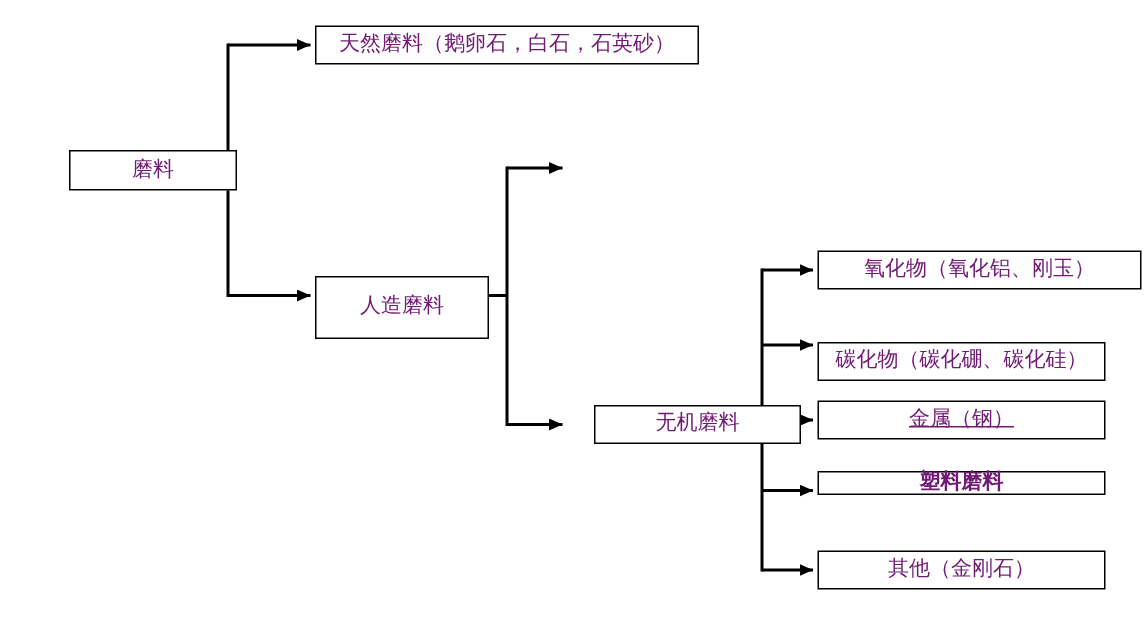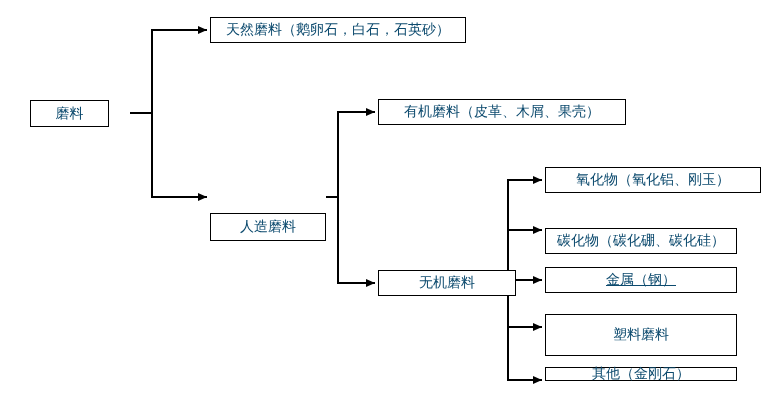--- a/index.html
+++ b/index.html
@@ -24,33 +24,33 @@
   .node {
     position: absolute;
     box-sizing: border-box;
     border: 1px solid #000000;
     background: #ffffff;
     display: flex;
     align-items: center;
     justify-content: center;
     font-size: 14px;
     line-height: 1;
-    color: #0c4a6e;
+    color: #701a75;
     white-space: nowrap;
   }
-  .n-root       { left: 30px;  top: 100px; width: 79px; height: 27px; }
+  .n-root       { left: 46px;  top: 100px; width: 112px; height: 27px; }
   .n-natural    { left: 210px; top: 17px;  width: 256px; height: 26px; }
-  .n-artificial { left: 210px; top: 184px; width: 116px; height: 28px; margin-top: 29px; }
+  .n-artificial { left: 210px; top: 184px; width: 116px; height: 42px; }
   .n-organic    { left: 378px; top: 99px;  width: 248px; height: 26px; }
-  .n-inorganic  { left: 378px; top: 270px; width: 138px; height: 26px; }
+  .n-inorganic  { left: 396px; top: 270px; width: 138px; height: 26px; }
   .n-oxide      { left: 545px; top: 167px; width: 216px; height: 26px; }
   .n-carbide    { left: 545px; top: 228px; width: 192px; height: 26px; }
   .n-metal      { left: 545px; top: 267px; width: 192px; height: 26px; text-decoration: underline; }
-  .n-plastic    { left: 545px; top: 314px; width: 192px; height: 42px; }
-  .n-other      { left: 545px; top: 367px; width: 192px; height: 14px; }
+  .n-plastic    { left: 545px; top: 314px; width: 192px; height: 16px; font-weight: bold; }
+  .n-other      { left: 545px; top: 367px; width: 192px; height: 26px; }
 </style>
 </head>
 <body>
 
 <div class="canvas">
 
   <svg class="connectors" width="764" height="412" xmlns="http://www.w3.org/2000/svg">
     <defs>
       <marker id="arrow" markerUnits="userSpaceOnUse" markerWidth="10" markerHeight="8" refX="9" refY="4" orient="auto">
         <polygon points="0,0 9,4 0,8" fill="#000000"></polygon>
@@ -78,21 +78,20 @@
       <line x1="508" y1="380" x2="542" y2="380" stroke="#000000" stroke-width="2" marker-end="url(#arrow)"></line>
     </g>
   </svg>
 
   <div class="node n-root">磨料</div>
 
   <div class="node n-natural">天然磨料（鹅卵石，白石，石英砂）</div>
 
   <div class="node n-artificial">人造磨料</div>
 
-  <div class="node n-organic">有机磨料（皮革、木屑、果壳）</div>
 
   <div class="node n-inorganic">无机磨料</div>
 
   <div class="node n-oxide">氧化物（氧化铝、刚玉）</div>
 
   <div class="node n-carbide">碳化物（碳化硼、碳化硅）</div>
 
   <div class="node n-metal">金属（钢）</div>
 
   <div class="node n-plastic">塑料磨料</div>

